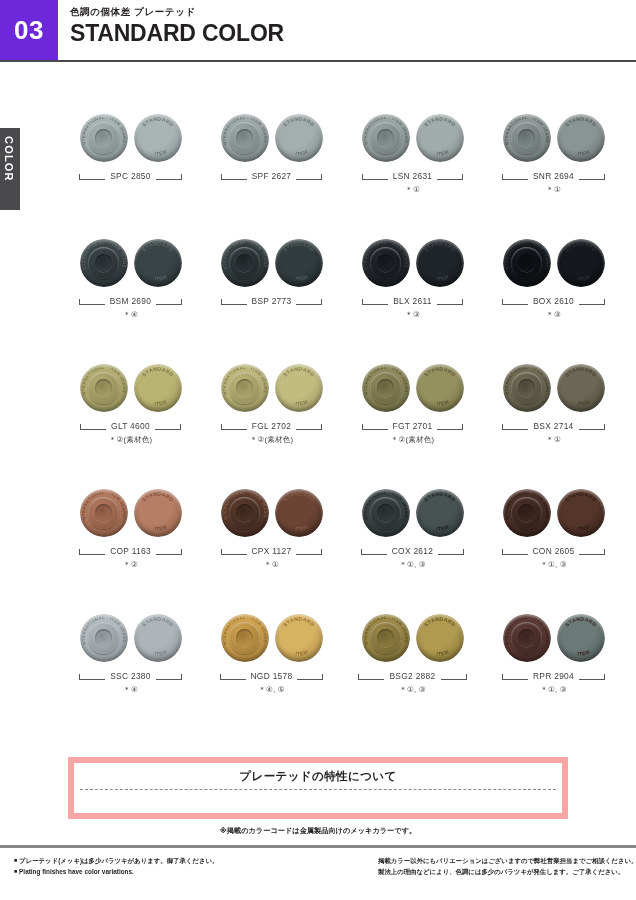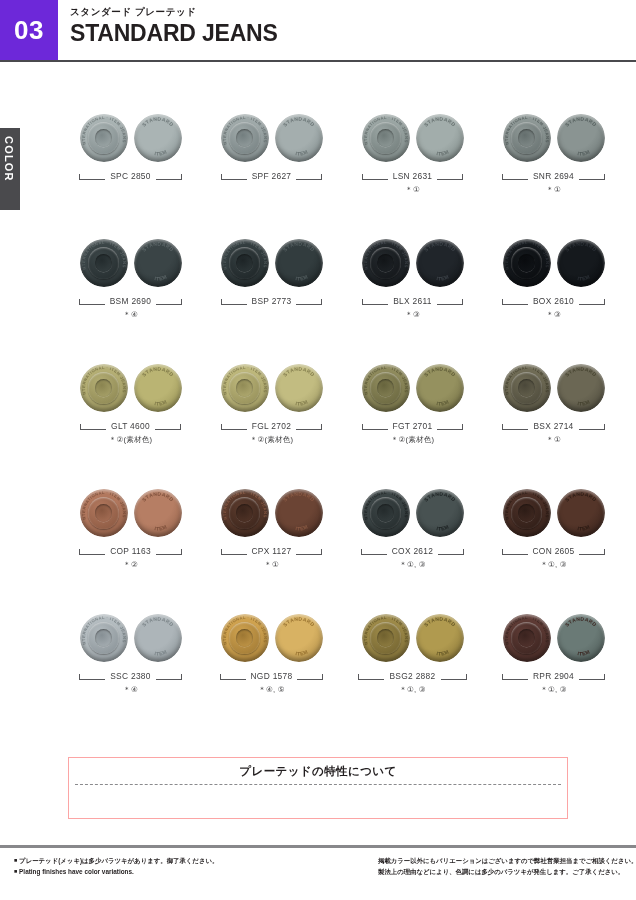--- a/index.html
+++ b/index.html
@@ -211,21 +211,21 @@
     margin-top: 3px;
     height: 10px;
     letter-spacing: 0.2px;
   }
 
   
   .legend {
     position: absolute;
     left: 68px; top: 757px;
     width: 500px; height: 62px;
-    border: 1px solid #fca5a5;
+    border: 6px solid #fca5a5;
     background: #ffffff;
     font-family: Liberation Serif, serif;
   }
   .legend-title {
     height: 26px;
     display: flex;
     align-items: center;
     justify-content: center;
     font-size: 11.5px;
     font-weight: bold;
@@ -293,22 +293,22 @@
   .sq { font-size: 5.5px; vertical-align: 1px; }
 </style>
 </head>
 <body>
 
 <div id="page">
 
   <div class="header">
     <div class="page-num">03</div>
     <div class="title-block">
-      <div class="title-jp">スタンダード プレーテッド</div>
-      <div class="title-en">STANDARD JEANS</div>
+      <div class="title-jp">色調の個体差 プレーテッド</div>
+      <div class="title-en">STANDARD COLOR</div>
     </div>
   </div>
 
   <div class="side-tab">
     <span>COLOR</span>
   </div>
 
   <div class="grid" id="grid">
       <div class="row">
         <div class="item">
@@ -1039,20 +1039,21 @@
           </div>
           <div class="marks">＊①, ③</div>
         </div>
       </div>
     </div>
 
   <div class="legend">
     <div class="legend-title">プレーテッドの特性について</div>
     <div class="legend-divider"></div>
   </div>
+  <div class="legend-footnote">※掲載のカラーコードは金属製品向けのメッキカラーです。</div>
 
   <div class="footer-rule"></div>
   <div class="footer">
     <div class="footer-left">
       <div><span class="sq">■</span> <span>プレーテッド(メッキ)は多少バラツキがあります。御了承ください。</span></div>
       <div><span class="sq">■</span> <span>Plating finishes have color variations.</span></div>
     </div>
     <div class="footer-right">
       <div>掲載カラー以外にもバリエーションはございますので弊社営業担当までご相談ください。</div>
       <div>製法上の理由などにより、色調には多少のバラツキが発生します。ご了承ください。</div>

